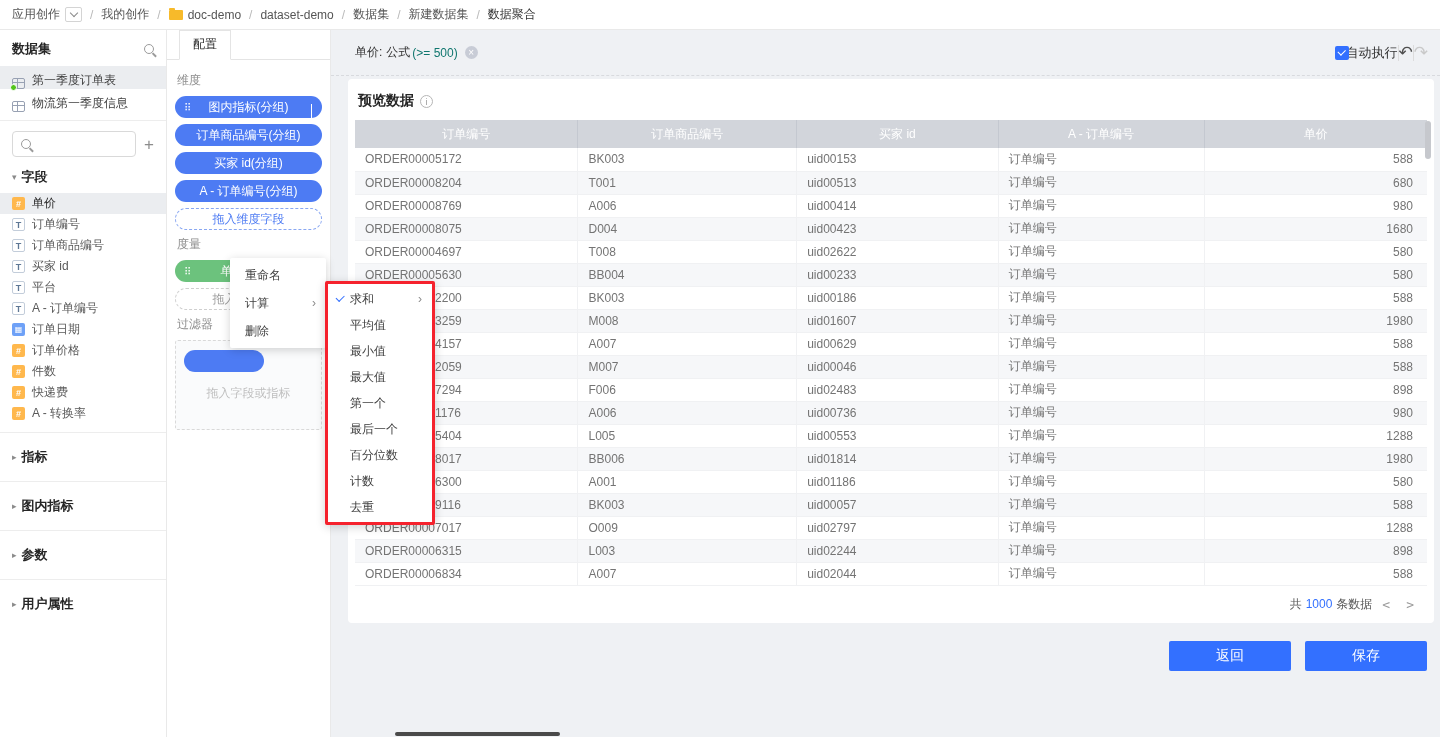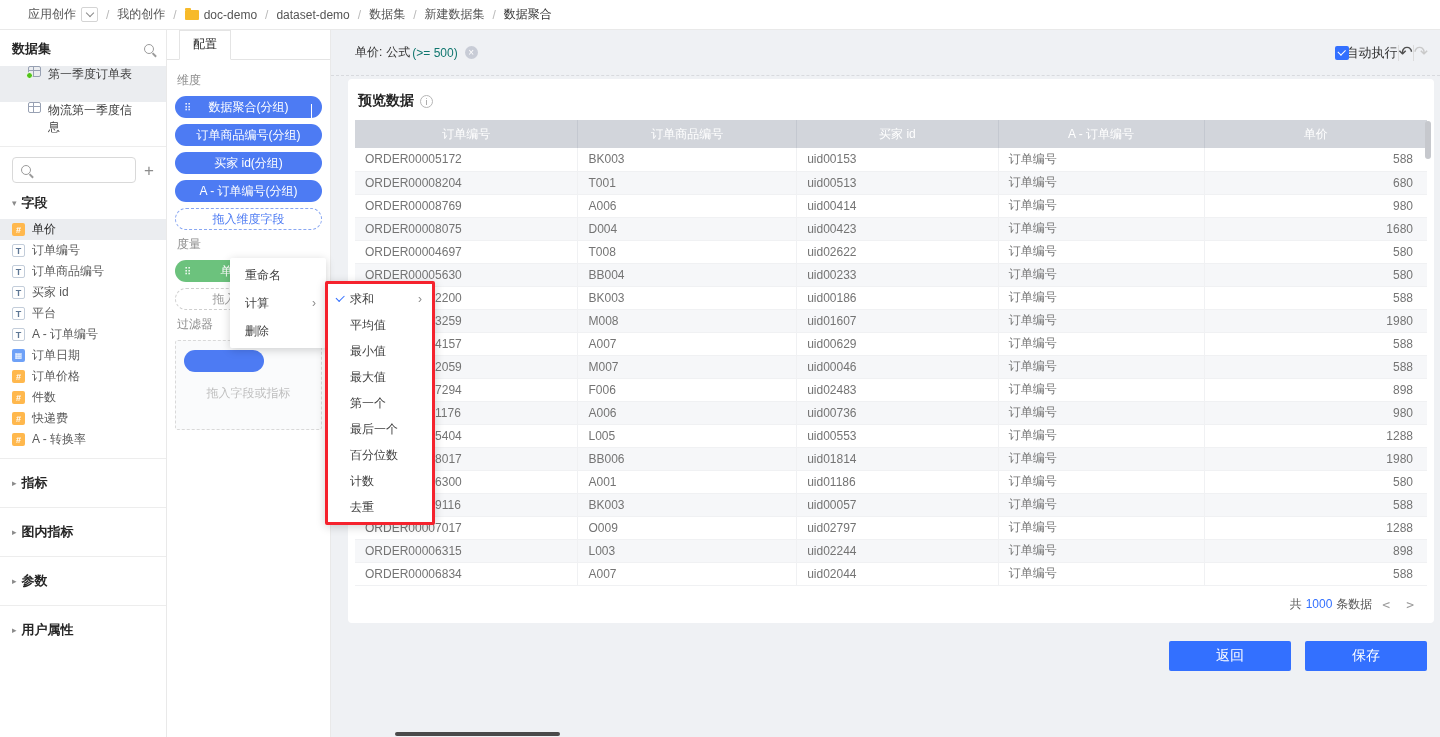--- a/index.html
+++ b/index.html
@@ -1,39 +1,39 @@
 <!DOCTYPE html>
 <html><head>
 <meta charset="utf-8">
 <style>
   *{margin:0;padding:0;box-sizing:border-box}
   html,body{background:#fff}
   body{font-family:"Liberation Sans","DejaVu Sans",sans-serif;font-size:12px;color:#333}
   .app{position:relative;width:1440px;height:737px;overflow:hidden;background:#fff}
 
   
-  .crumbs{height:30px;display:flex;align-items:center;padding-left:28px;border-bottom:1px solid #e9e9e9;color:#555}
+  .crumbs{height:30px;display:flex;align-items:center;padding-left:12px;border-bottom:1px solid #e9e9e9;color:#555}
   .crumb{display:flex;align-items:center;gap:5px;cursor:pointer}
   .crumb:last-child .crumb-label{color:#333}
   .sep{color:#b9b9b9;margin:0 8px}
   .dd-box{width:17px;height:15px;border:1px solid #d4d4d4;border-radius:2px;display:flex;align-items:center;justify-content:center;background:#fff}
   .chev{width:6px;height:6px;border-right:1.4px solid #8a8a8a;border-bottom:1.4px solid #8a8a8a;transform:rotate(45deg);margin-top:-3px}
   .chev.white{border-color:#fff}
   .folder{width:14px;height:10px;background:#f7ba2a;border-radius:1px;position:relative;margin-top:1px}
   .folder::before{content:'';position:absolute;top:-2px;left:0;width:6px;height:2px;background:#f7ba2a;border-radius:1px 1px 0 0}
 
   .layout{display:flex;height:707px}
 
   
   .sidebar{width:167px;flex:none;border-right:1px solid #e9e9e9;padding-top:10px;overflow:hidden;background:#fff}
   .sb-head{display:flex;align-items:center;justify-content:space-between;padding:0 12px 8px}
   .sb-title{font-size:13px;font-weight:bold;color:#262626}
   .i-search{width:10px;height:10px;border:1.5px solid #9b9b9b;border-radius:50%;position:relative;display:inline-block}
   .i-search::after{content:'';position:absolute;width:5px;height:1.5px;background:#9b9b9b;transform:rotate(45deg);right:-4px;bottom:-2px}
-  .ds-item{display:flex;align-items:flex-start;gap:7px;height:36px;padding:0 28px;color:#404040;cursor:pointer}
+  .ds-item{display:flex;align-items:flex-end;gap:7px;height:23px;padding:0 12px;color:#404040;cursor:pointer}
   .ds-item.sel{background:#ebedf0}
   .i-grid{width:13px;height:11px;border:1px solid #98a1b3;border-radius:2px;position:relative;flex:none;
     background:linear-gradient(#98a1b3,#98a1b3) 0 3px/100% 1px no-repeat,linear-gradient(#98a1b3,#98a1b3) 4px 0/1px 100% no-repeat}
   .i-grid .badge{position:absolute;left:-3px;bottom:-3px;width:7px;height:7px;border-radius:50%;background:#52c41a;border:1px solid #fff}
   .sb-divider{height:1px;background:#ededed;margin:8px 0}
   .sb-search{display:flex;align-items:center;gap:8px;padding:2px 12px 4px}
   .search-box{flex:1;height:26px;border:1px solid #d9d9d9;border-radius:4px;display:flex;align-items:center;padding-left:8px;gap:6px;background:#fff}
   .search-box input{border:none;outline:none;width:80px;font-size:12px}
   .plus{font-size:17px;color:#8c8c8c;cursor:pointer;line-height:1}
   .sec-head{display:flex;align-items:center;gap:5px;padding:7px 12px;font-size:13px;font-weight:bold;color:#262626;cursor:pointer}
@@ -250,21 +250,21 @@
 
     <section class="config">
       <div class="tab-row">
         <div class="tab">配置</div>
       </div>
       <div class="cfg-body">
         <div class="cfg-label">维度</div>
         <div>
             <div class="pill">
               <span class="handle">⠿</span>
-              <span>数据聚合(分组)</span>
+              <span>图内指标(分组)</span>
               <span class="pchev"><span class="chev white"></span></span>
             </div>
             <div class="pill">
               <span>订单商品编号(分组)</span>
             </div>
             <div class="pill">
               <span>买家 id(分组)</span>
             </div>
             <div class="pill">
               <span>A - 订单编号(分组)</span>

